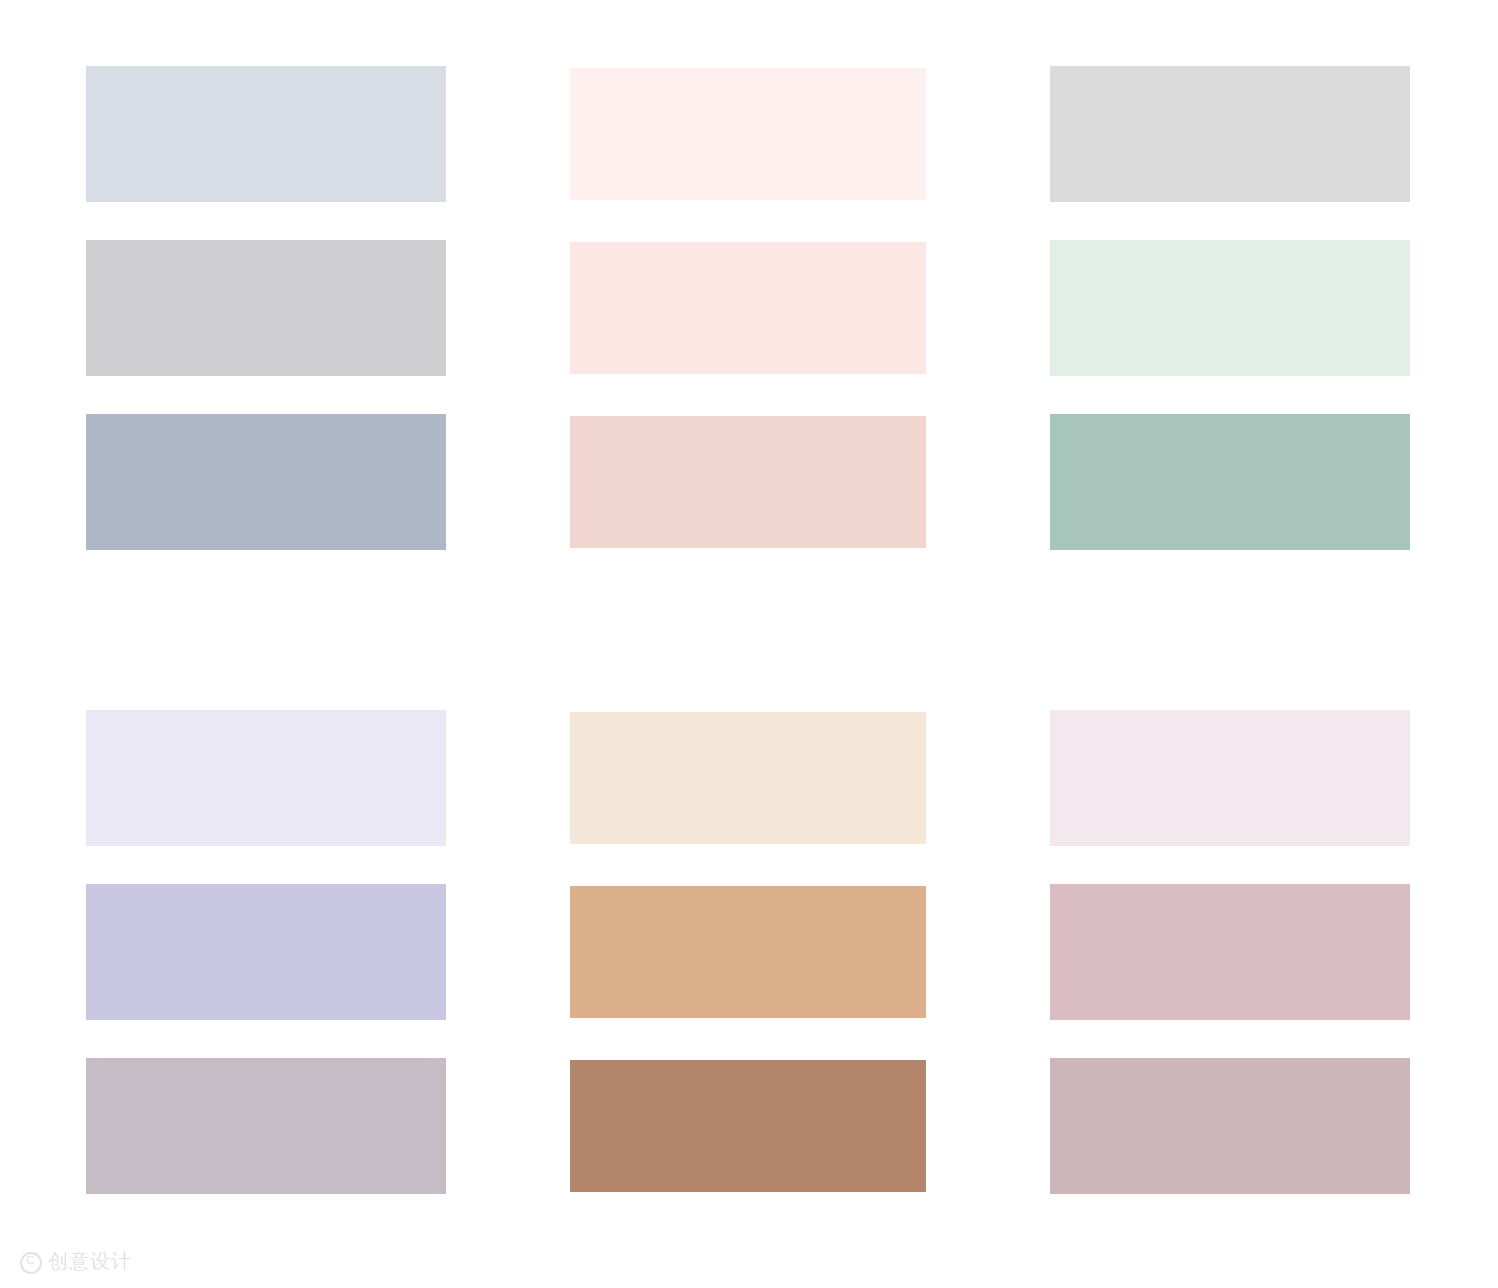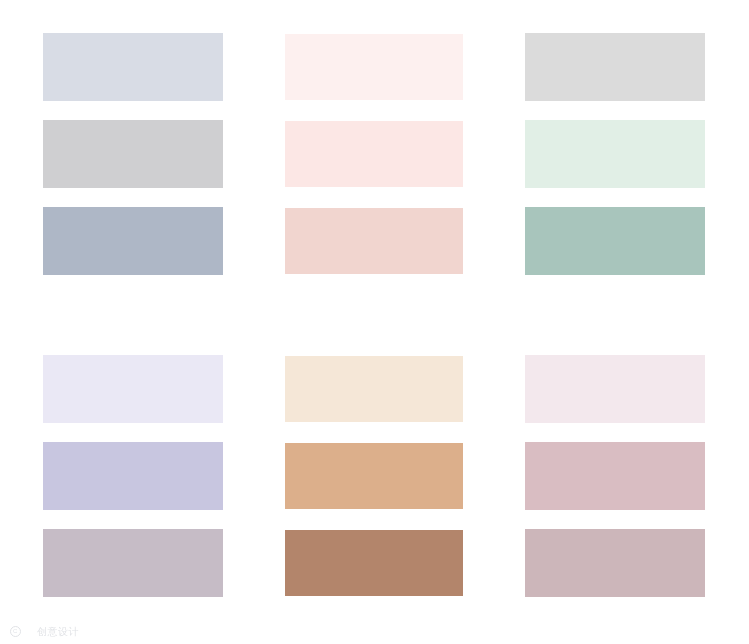--- a/index.html
+++ b/index.html
@@ -57,21 +57,21 @@
 
   
   .palette-row .swatch.col-1 { top: 1px; height: 66px; }
 
   #watermark {
     position: absolute;
     left: 10px;
     bottom: 7px;
     display: flex;
     align-items: center;
-    gap: 16px;
+    gap: 3px;
     opacity: 0.30;
     color: #9aa0ac;
     font-size: 10px;
     letter-spacing: 0.5px;
     line-height: 1;
     user-select: none;
     pointer-events: none;
   }
   #watermark .wm-mark {
     display: inline-block;

